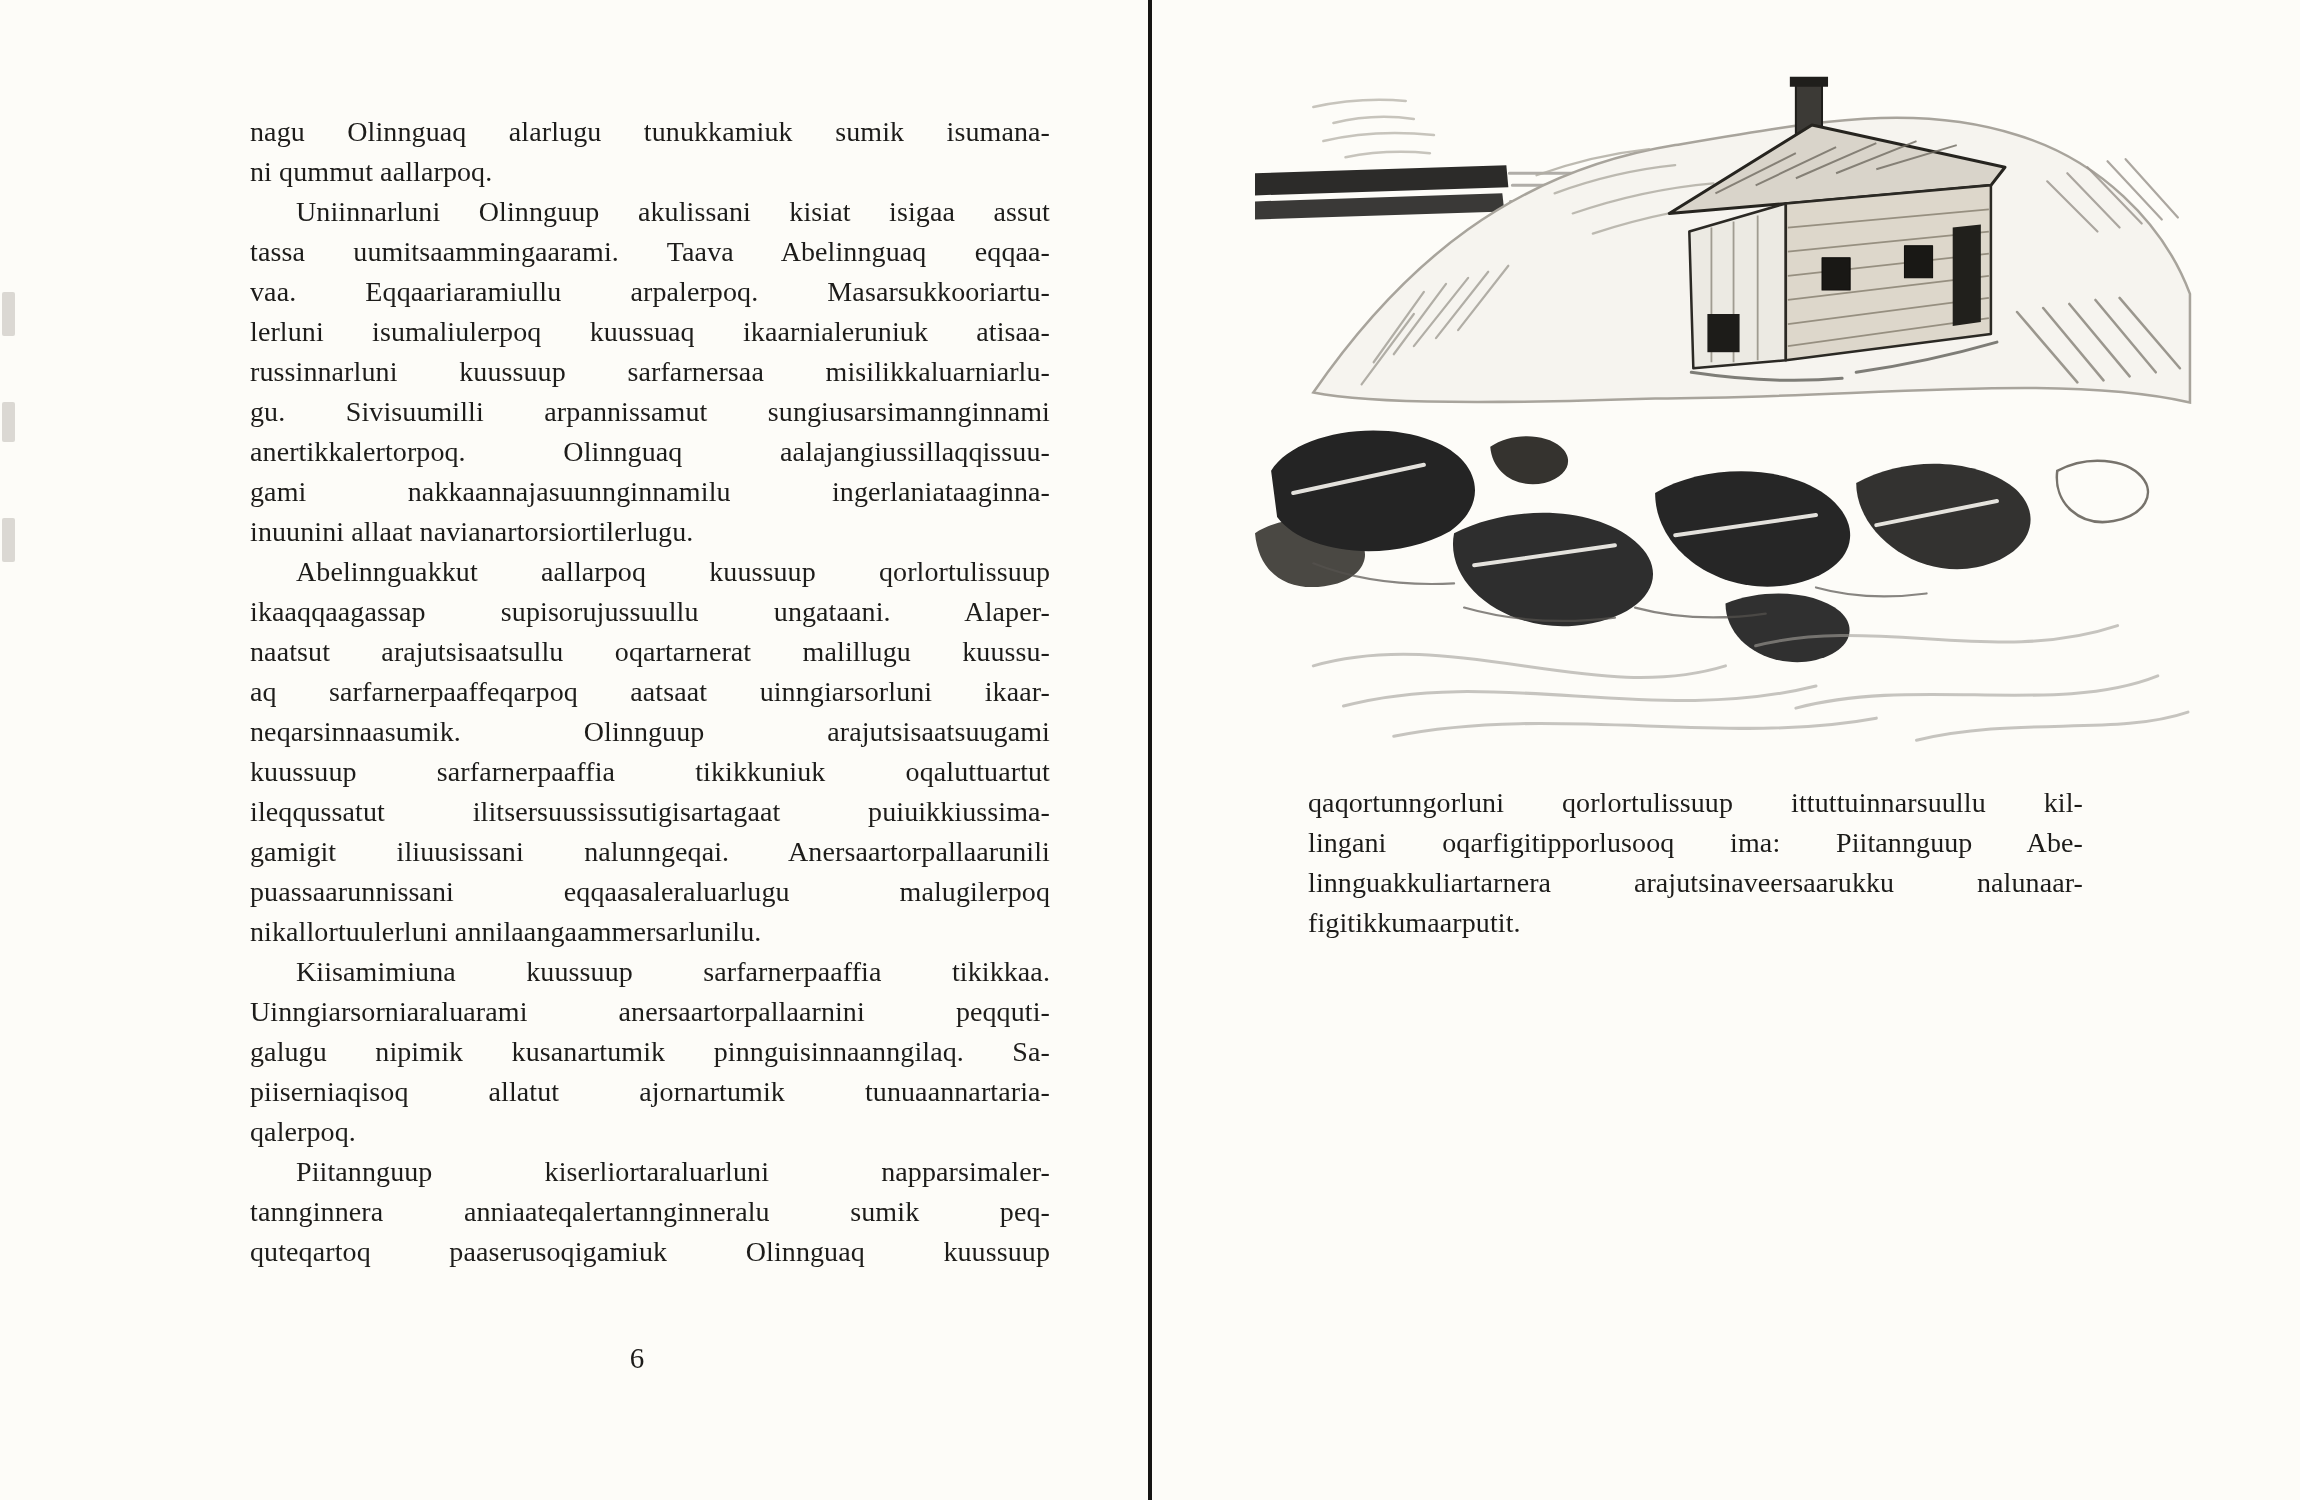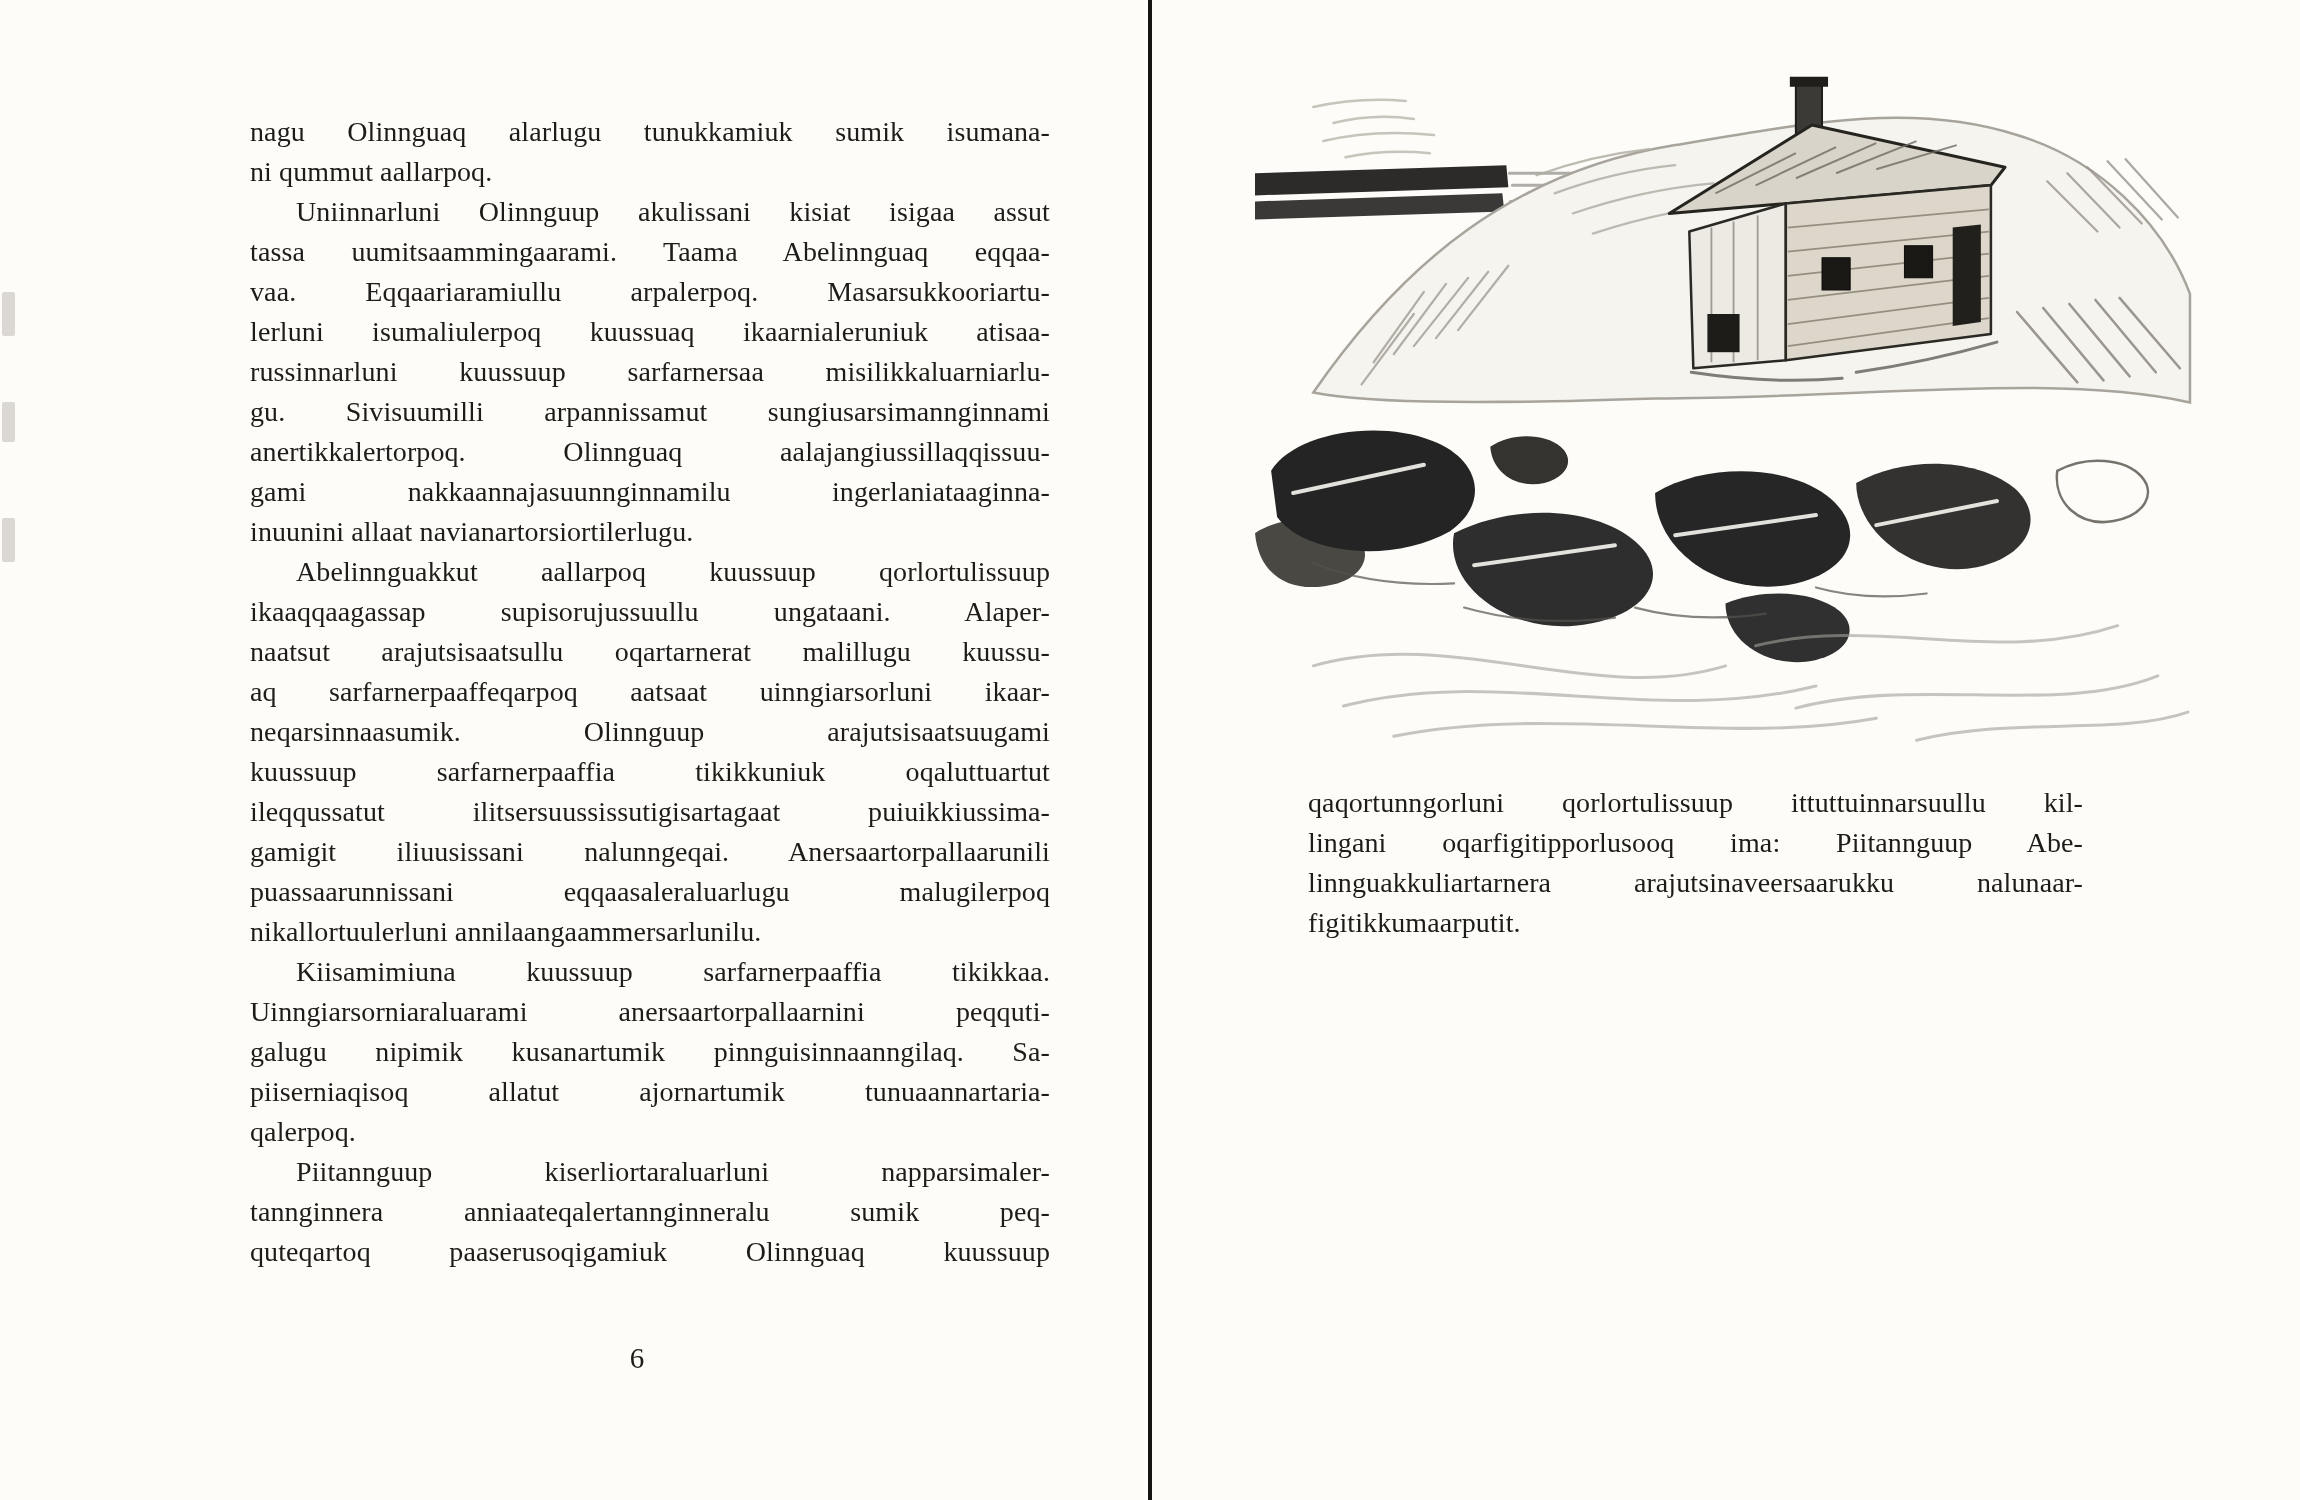--- a/index.html
+++ b/index.html
@@ -79,21 +79,21 @@
   <div class="edge-mark" style="top:292px;height:44px;"></div>
   <div class="edge-mark" style="top:402px;height:40px;"></div>
   <div class="edge-mark" style="top:518px;height:44px;"></div>
 
   <div>
     <div class="text-column left-text">
 
     <div class="line">nagu Olinnguaq alarlugu tunukkamiuk sumik isumana-</div>
         <div class="line no-justify">ni qummut aallarpoq.</div>
         <div class="line indent">Uniinnarluni Olinnguup akulissani kisiat isigaa assut</div>
-        <div class="line">tassa uumitsaammingaarami. Taama Abelinnguaq eqqaa-</div>
+        <div class="line">tassa uumitsaammingaarami. Taava Abelinnguaq eqqaa-</div>
         <div class="line">vaa. Eqqaariaramiullu arpalerpoq. Masarsukkooriartu-</div>
         <div class="line">lerluni isumaliulerpoq kuussuaq ikaarnialeruniuk atisaa-</div>
         <div class="line">russinnarluni kuussuup sarfarnersaa misilikkaluarniarlu-</div>
         <div class="line">gu. Sivisuumilli arpannissamut sungiusarsimannginnami</div>
         <div class="line">anertikkalertorpoq. Olinnguaq aalajangiussillaqqissuu-</div>
         <div class="line">gami nakkaannajasuunnginnamilu ingerlaniataaginna-</div>
         <div class="line no-justify">inuunini allaat navianartorsiortilerlugu.</div>
         <div class="line indent">Abelinnguakkut aallarpoq kuussuup qorlortulissuup</div>
         <div class="line">ikaaqqaagassap supisorujussuullu ungataani. Alaper-</div>
         <div class="line">naatsut arajutsisaatsullu oqartarnerat malillugu kuussu-</div>

